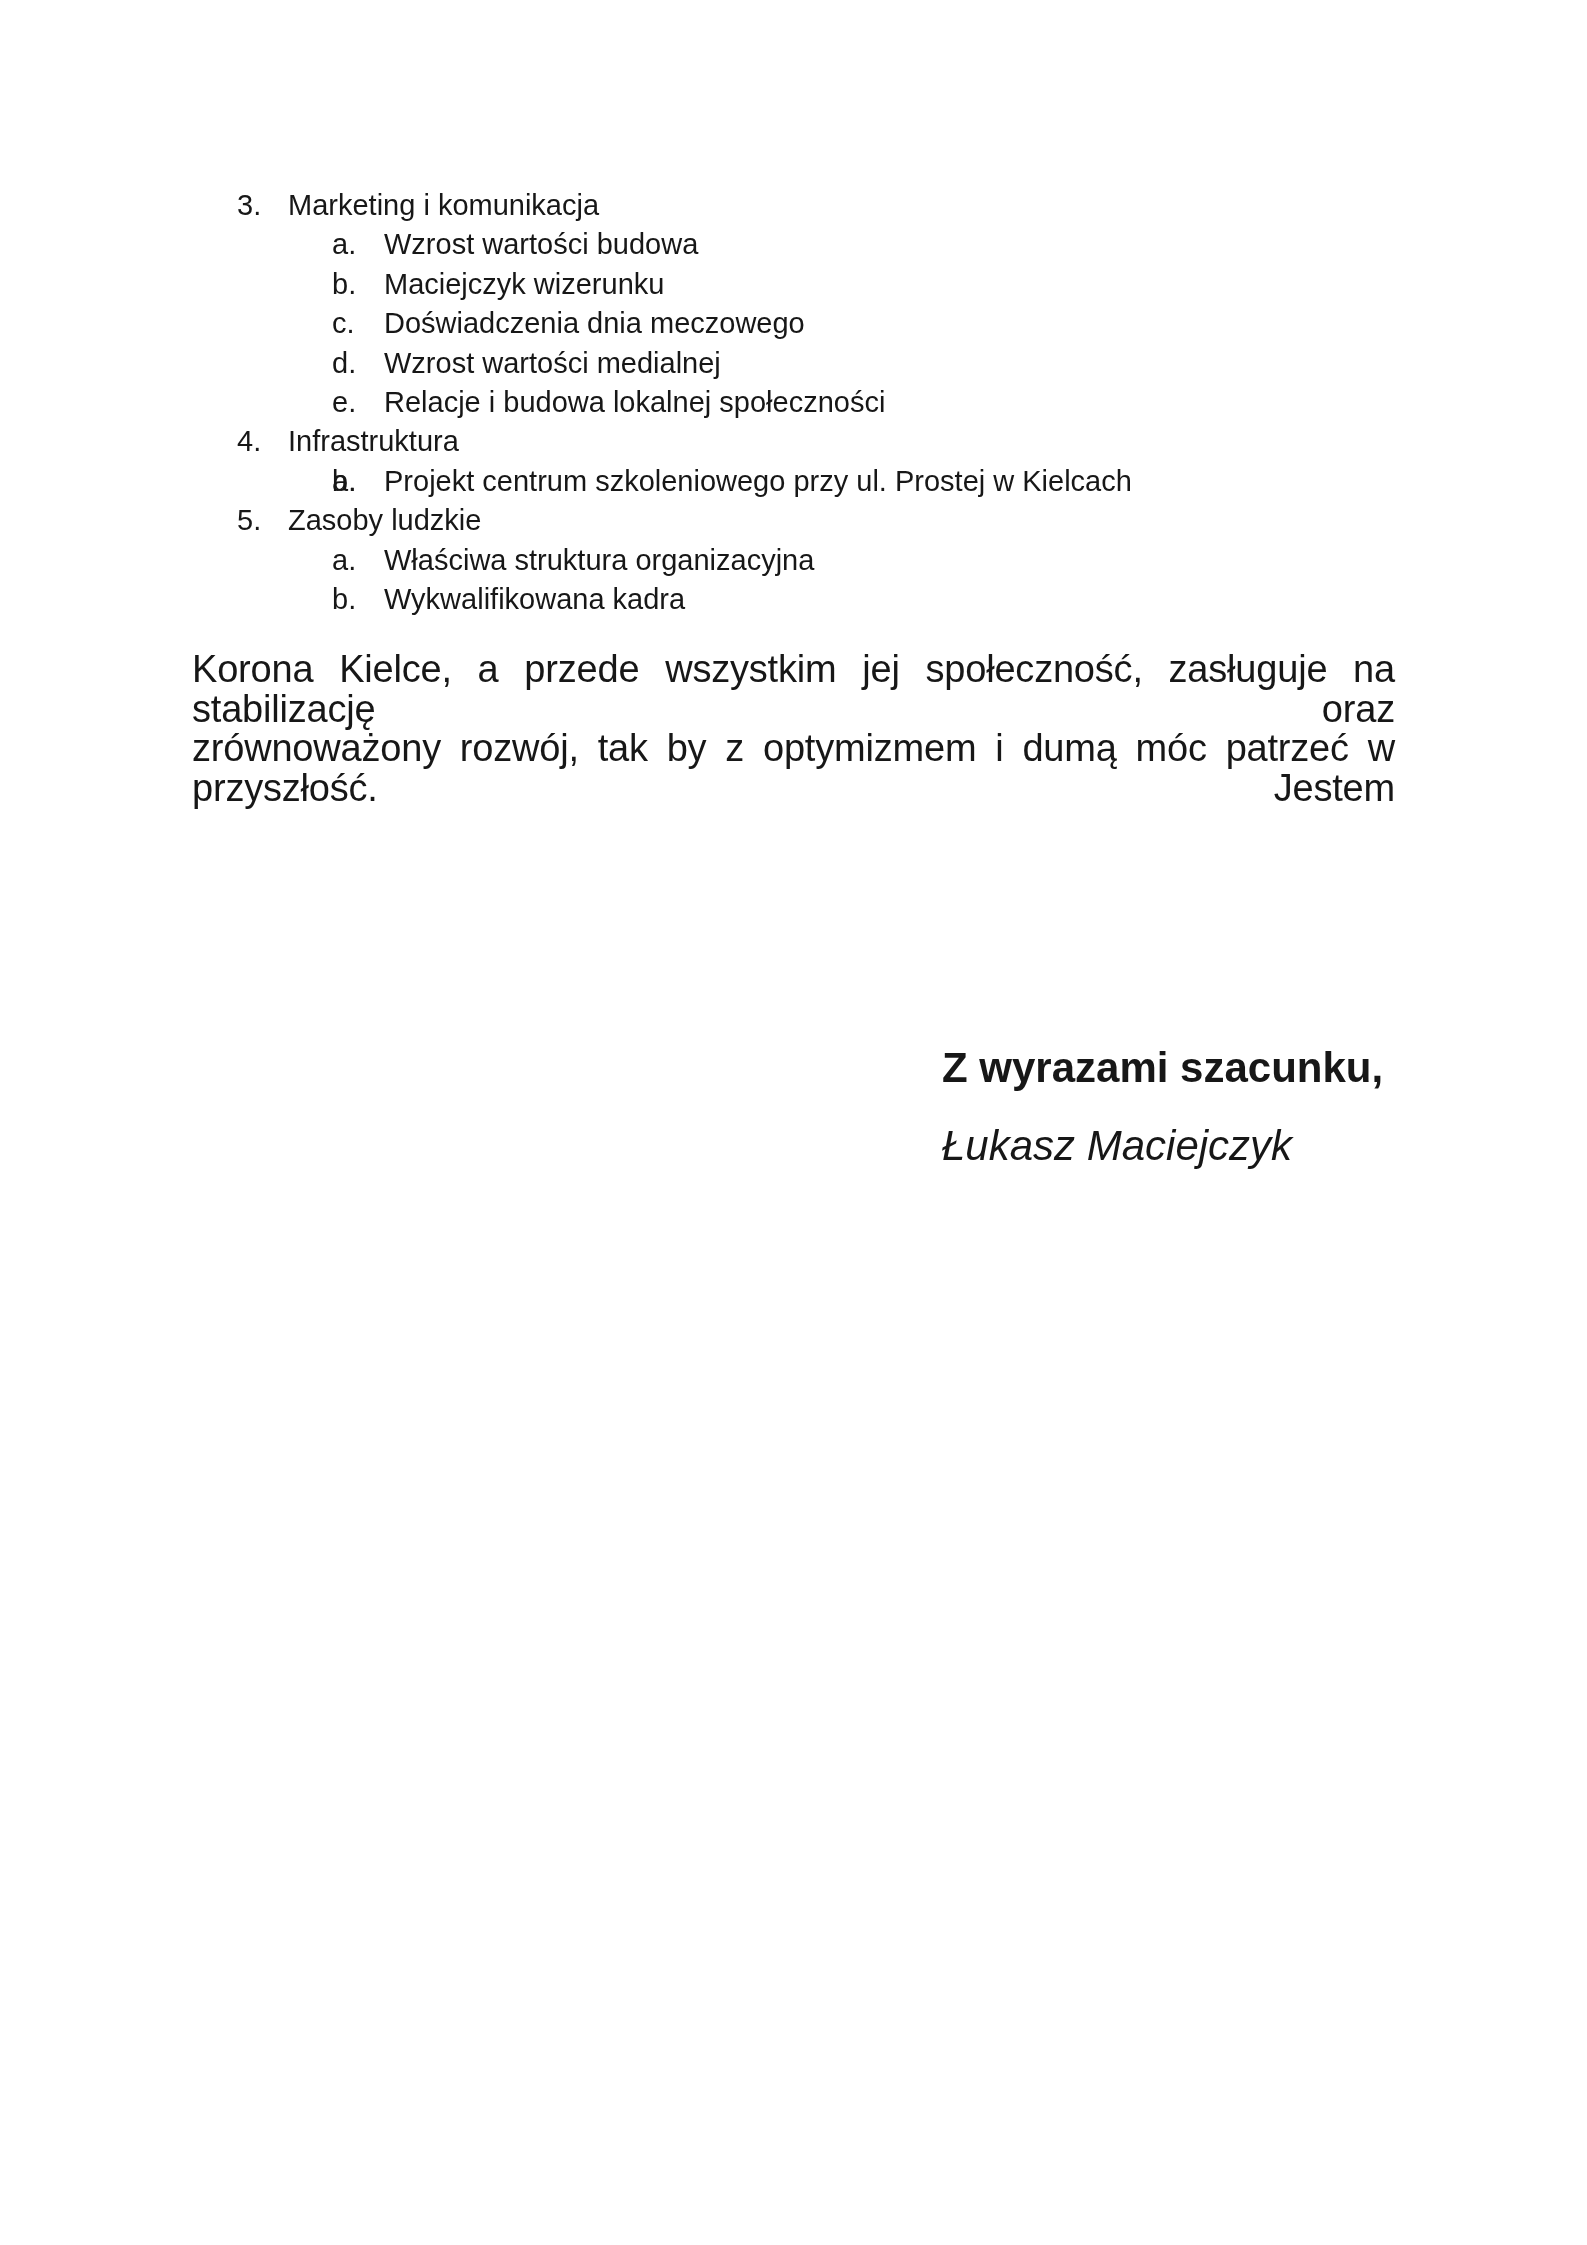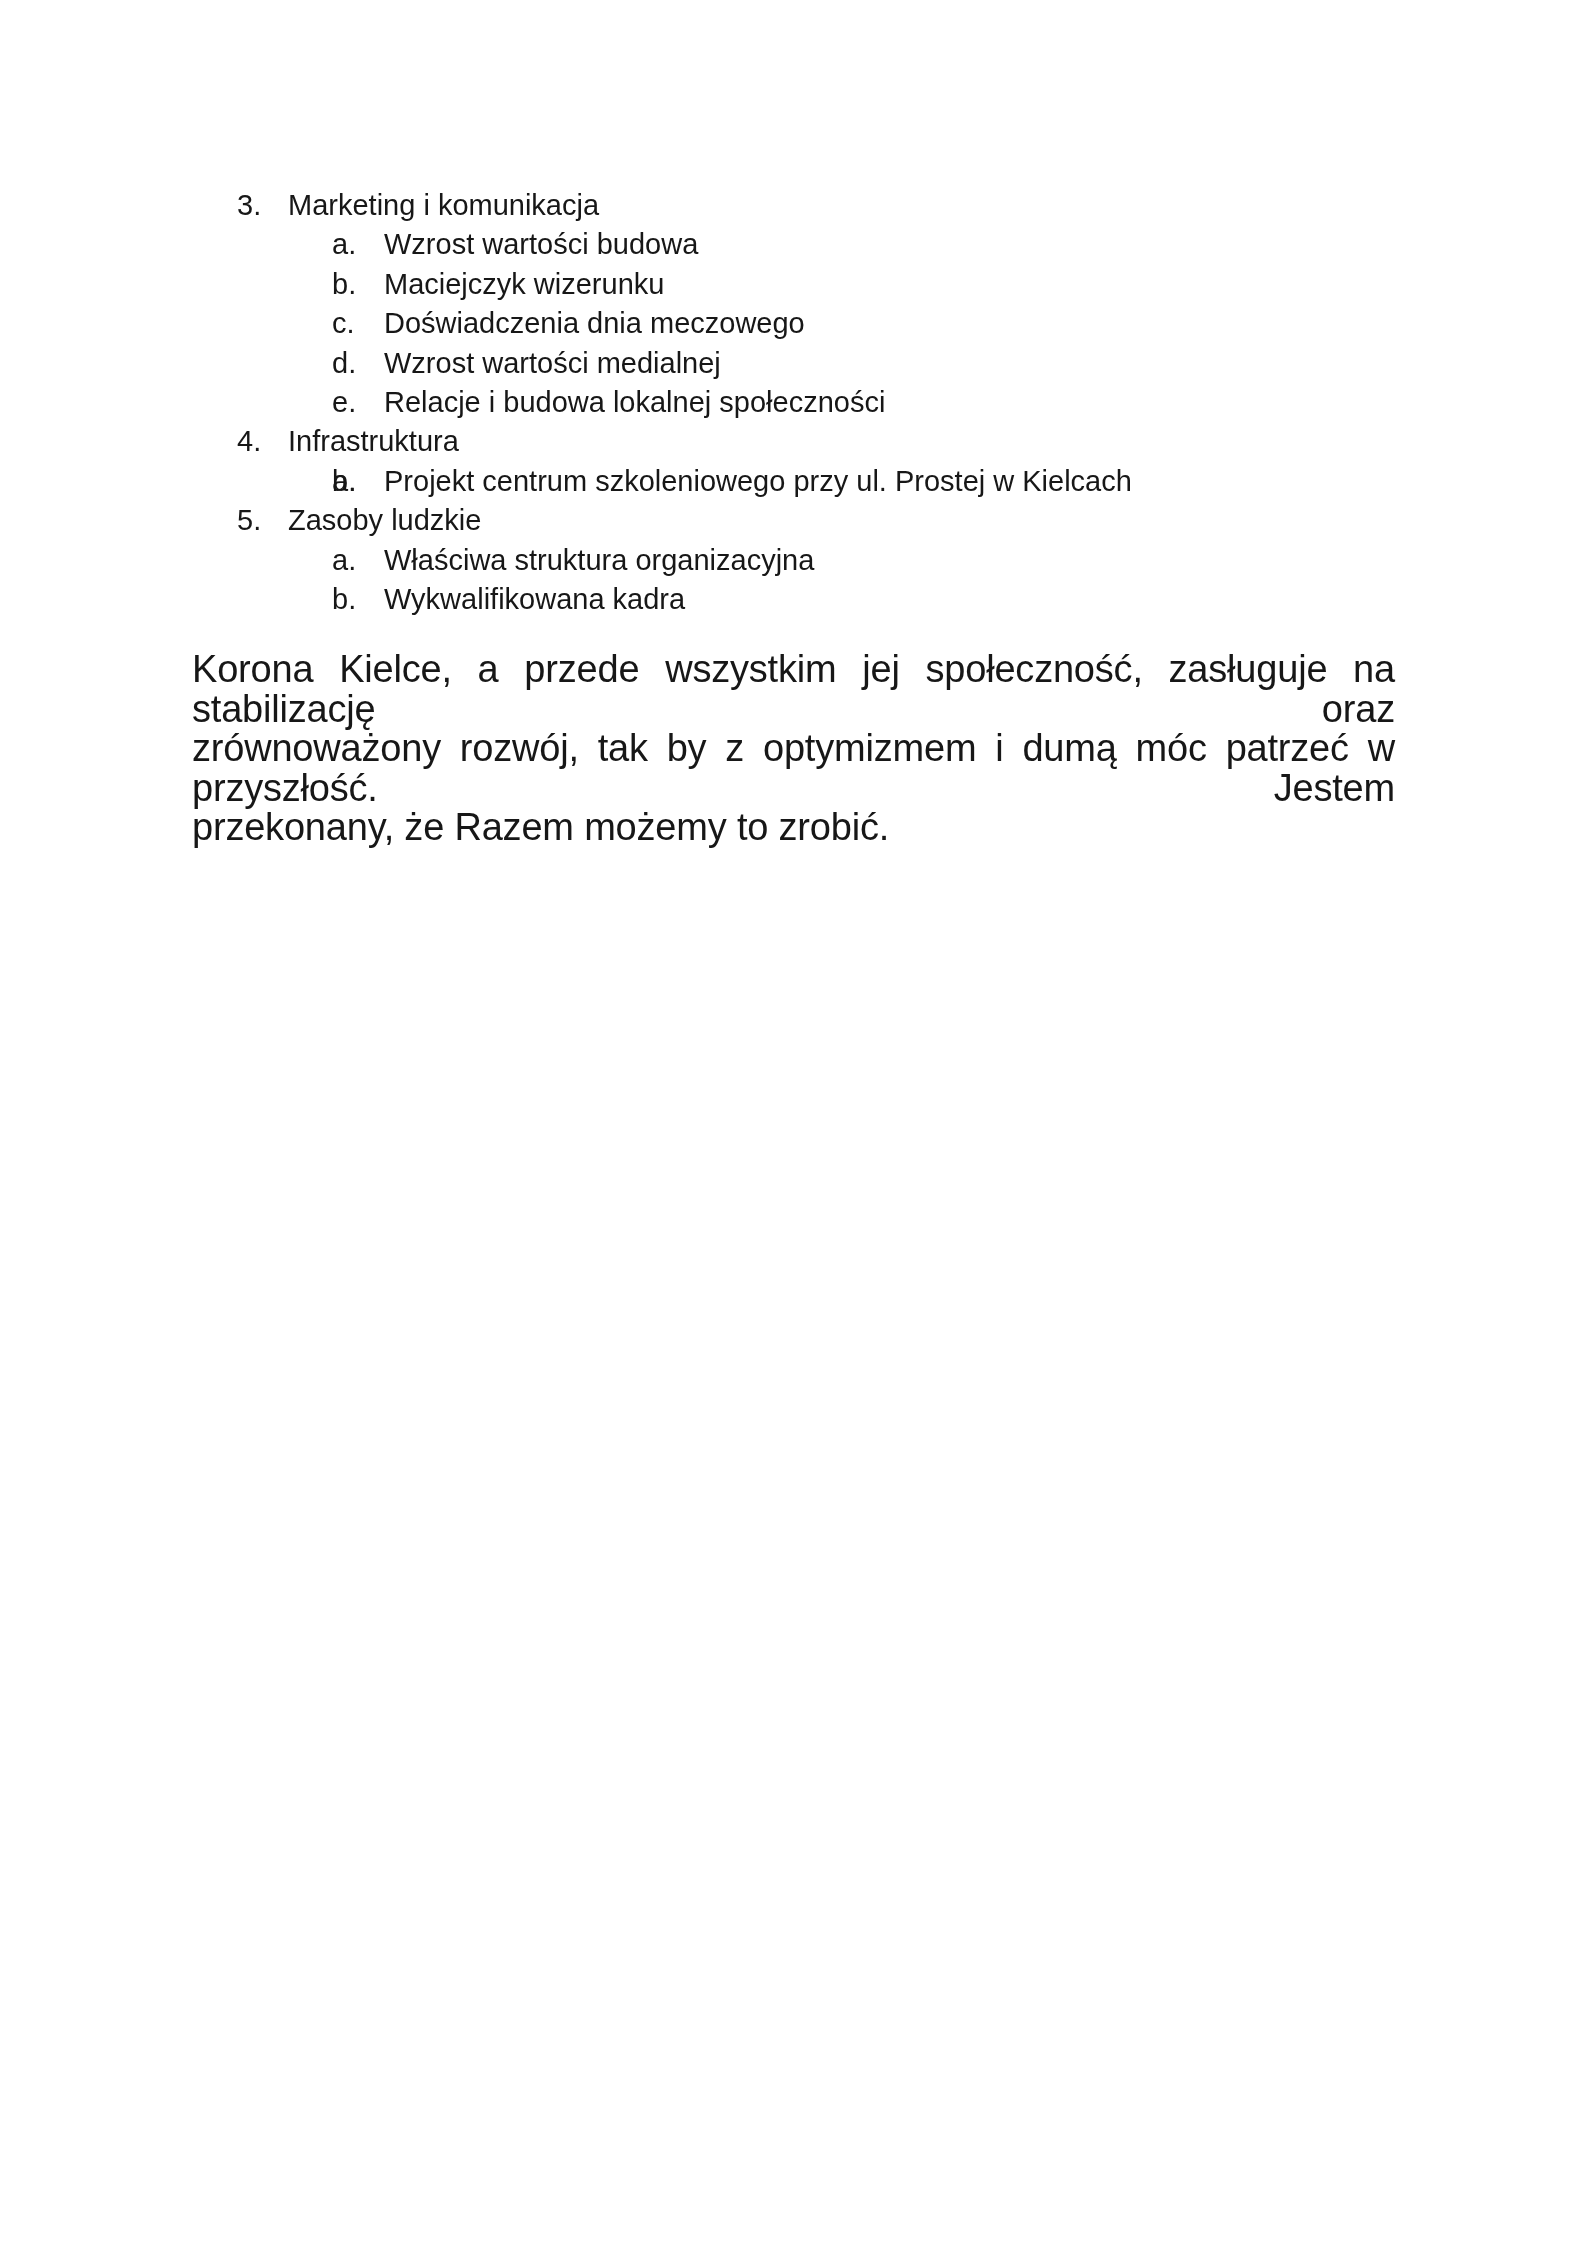--- a/index.html
+++ b/index.html
@@ -128,18 +128,21 @@
       </div>
       <div class="oline l2">
         <span class="marker">b.</span>
         <span class="txt">Wykwalifikowana kadra</span>
       </div>
     </div>
 
     <div class="paragraph">
       <div class="pline">Korona Kielce, a przede wszystkim jej społeczność, zasługuje na stabilizację oraz</div>
       <div class="pline">zrównoważony rozwój, tak by z optymizmem i dumą móc patrzeć w przyszłość. Jestem</div>
-      <div class="pline plast">przekonany, że Razem możemy to zrobić.</div>
     </div>
 
   </div>
 
+  <div class="closing">
+    <div class="salutation">Z wyrazami szacunku,</div>
+    <div class="signature">Łukasz Maciejczyk</div>
+  </div>
 </div>
 
 </body></html>

